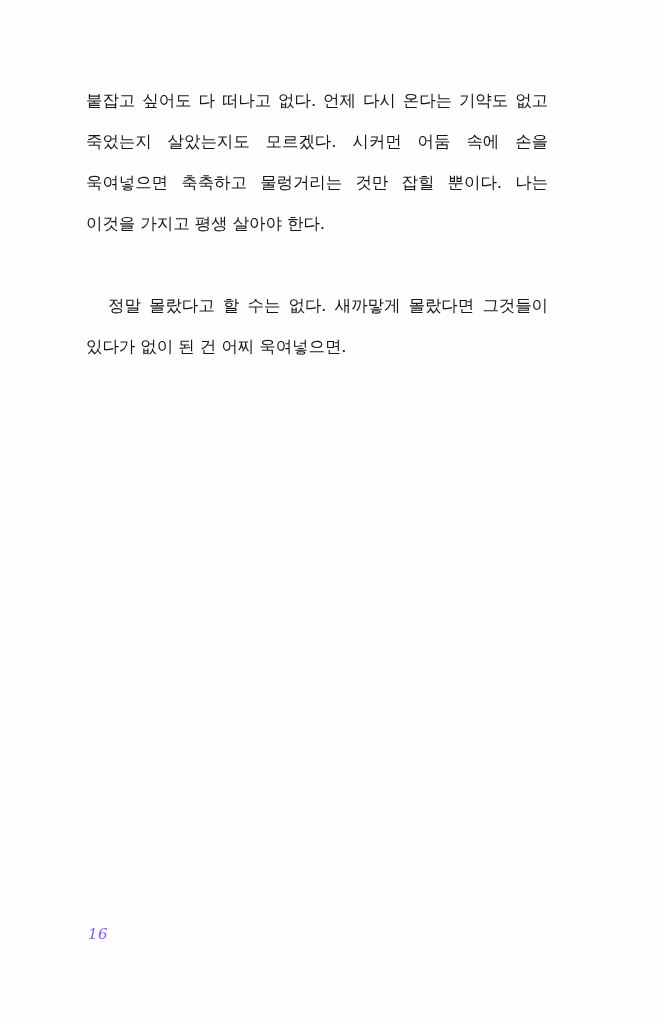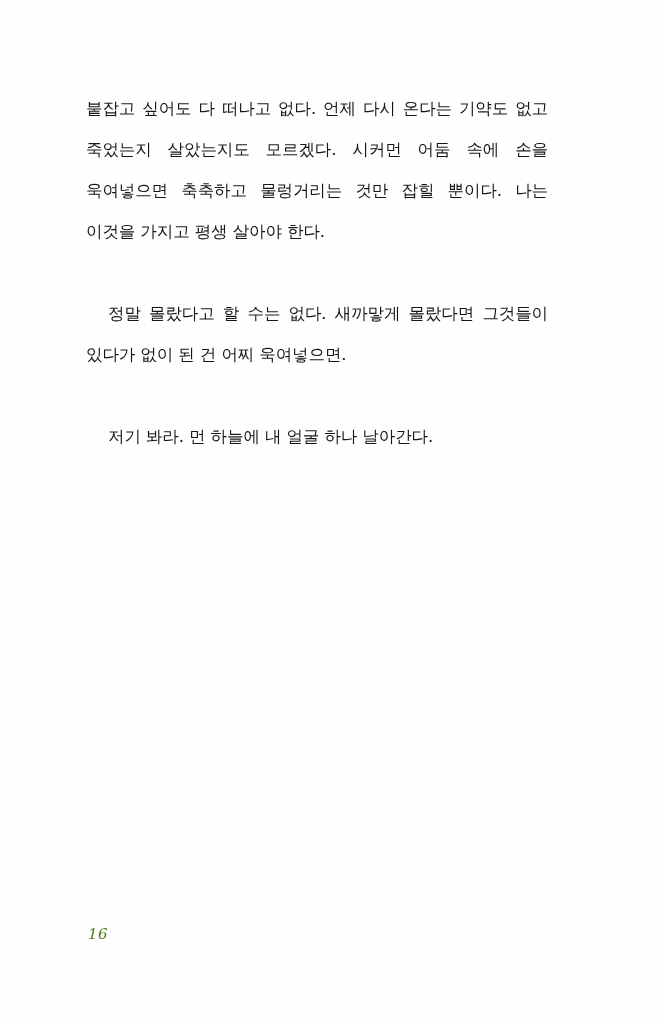--- a/index.html
+++ b/index.html
@@ -16,21 +16,21 @@
     overflow: hidden;
   }
   .page {
     position: absolute;
     inset: 0;
     background: #fefefe;
   }
   .text-block {
     position: absolute;
     left: 86px;
-    top: 88px;
+    top: 80px;
     width: 462px;
   }
   p.para {
     margin: 0 0 0 0;
     font-size: 16.5px;
     line-height: 41px;
     text-align: justify;
     text-justify: inter-character;
     word-break: keep-all;
     color: #16161a;
@@ -42,30 +42,29 @@
   p.indent {
     text-indent: 22px;
   }
   .page-number {
     position: absolute;
     left: 88px;
     top: 925px;
     font-size: 15px;
     font-style: italic;
     font-family: "DejaVu Serif", "Liberation Serif", serif;
-    color: #4d7c0f;
+    color: #8b5cf6;
     letter-spacing: 0.5px;
   }
 </style>
 </head>
 <body>
 
 <div class="page">
 
   <div class="text-block">
     <p class="para">붙잡고 싶어도 다 떠나고 없다. 언제 다시 온다는 기약도 없고 죽었는지 살았는지도 모르겠다. 시커먼 어둠 속에 손을 욱여넣으면 축축하고 물렁거리는 것만 잡힐 뿐이다. 나는 이것을 가지고 평생 살아야 한다.</p>
     <p class="para indent">정말 몰랐다고 할 수는 없다. 새까맣게 몰랐다면 그것들이 있다가 없이 된 건 어찌 욱여넣으면.</p>
-    <p class="para indent">저기 봐라. 먼 하늘에 내 얼굴 하나 날아간다.</p>
   </div>
 
   <div class="page-number">16</div>
 
 </div>
 
 </body></html>

